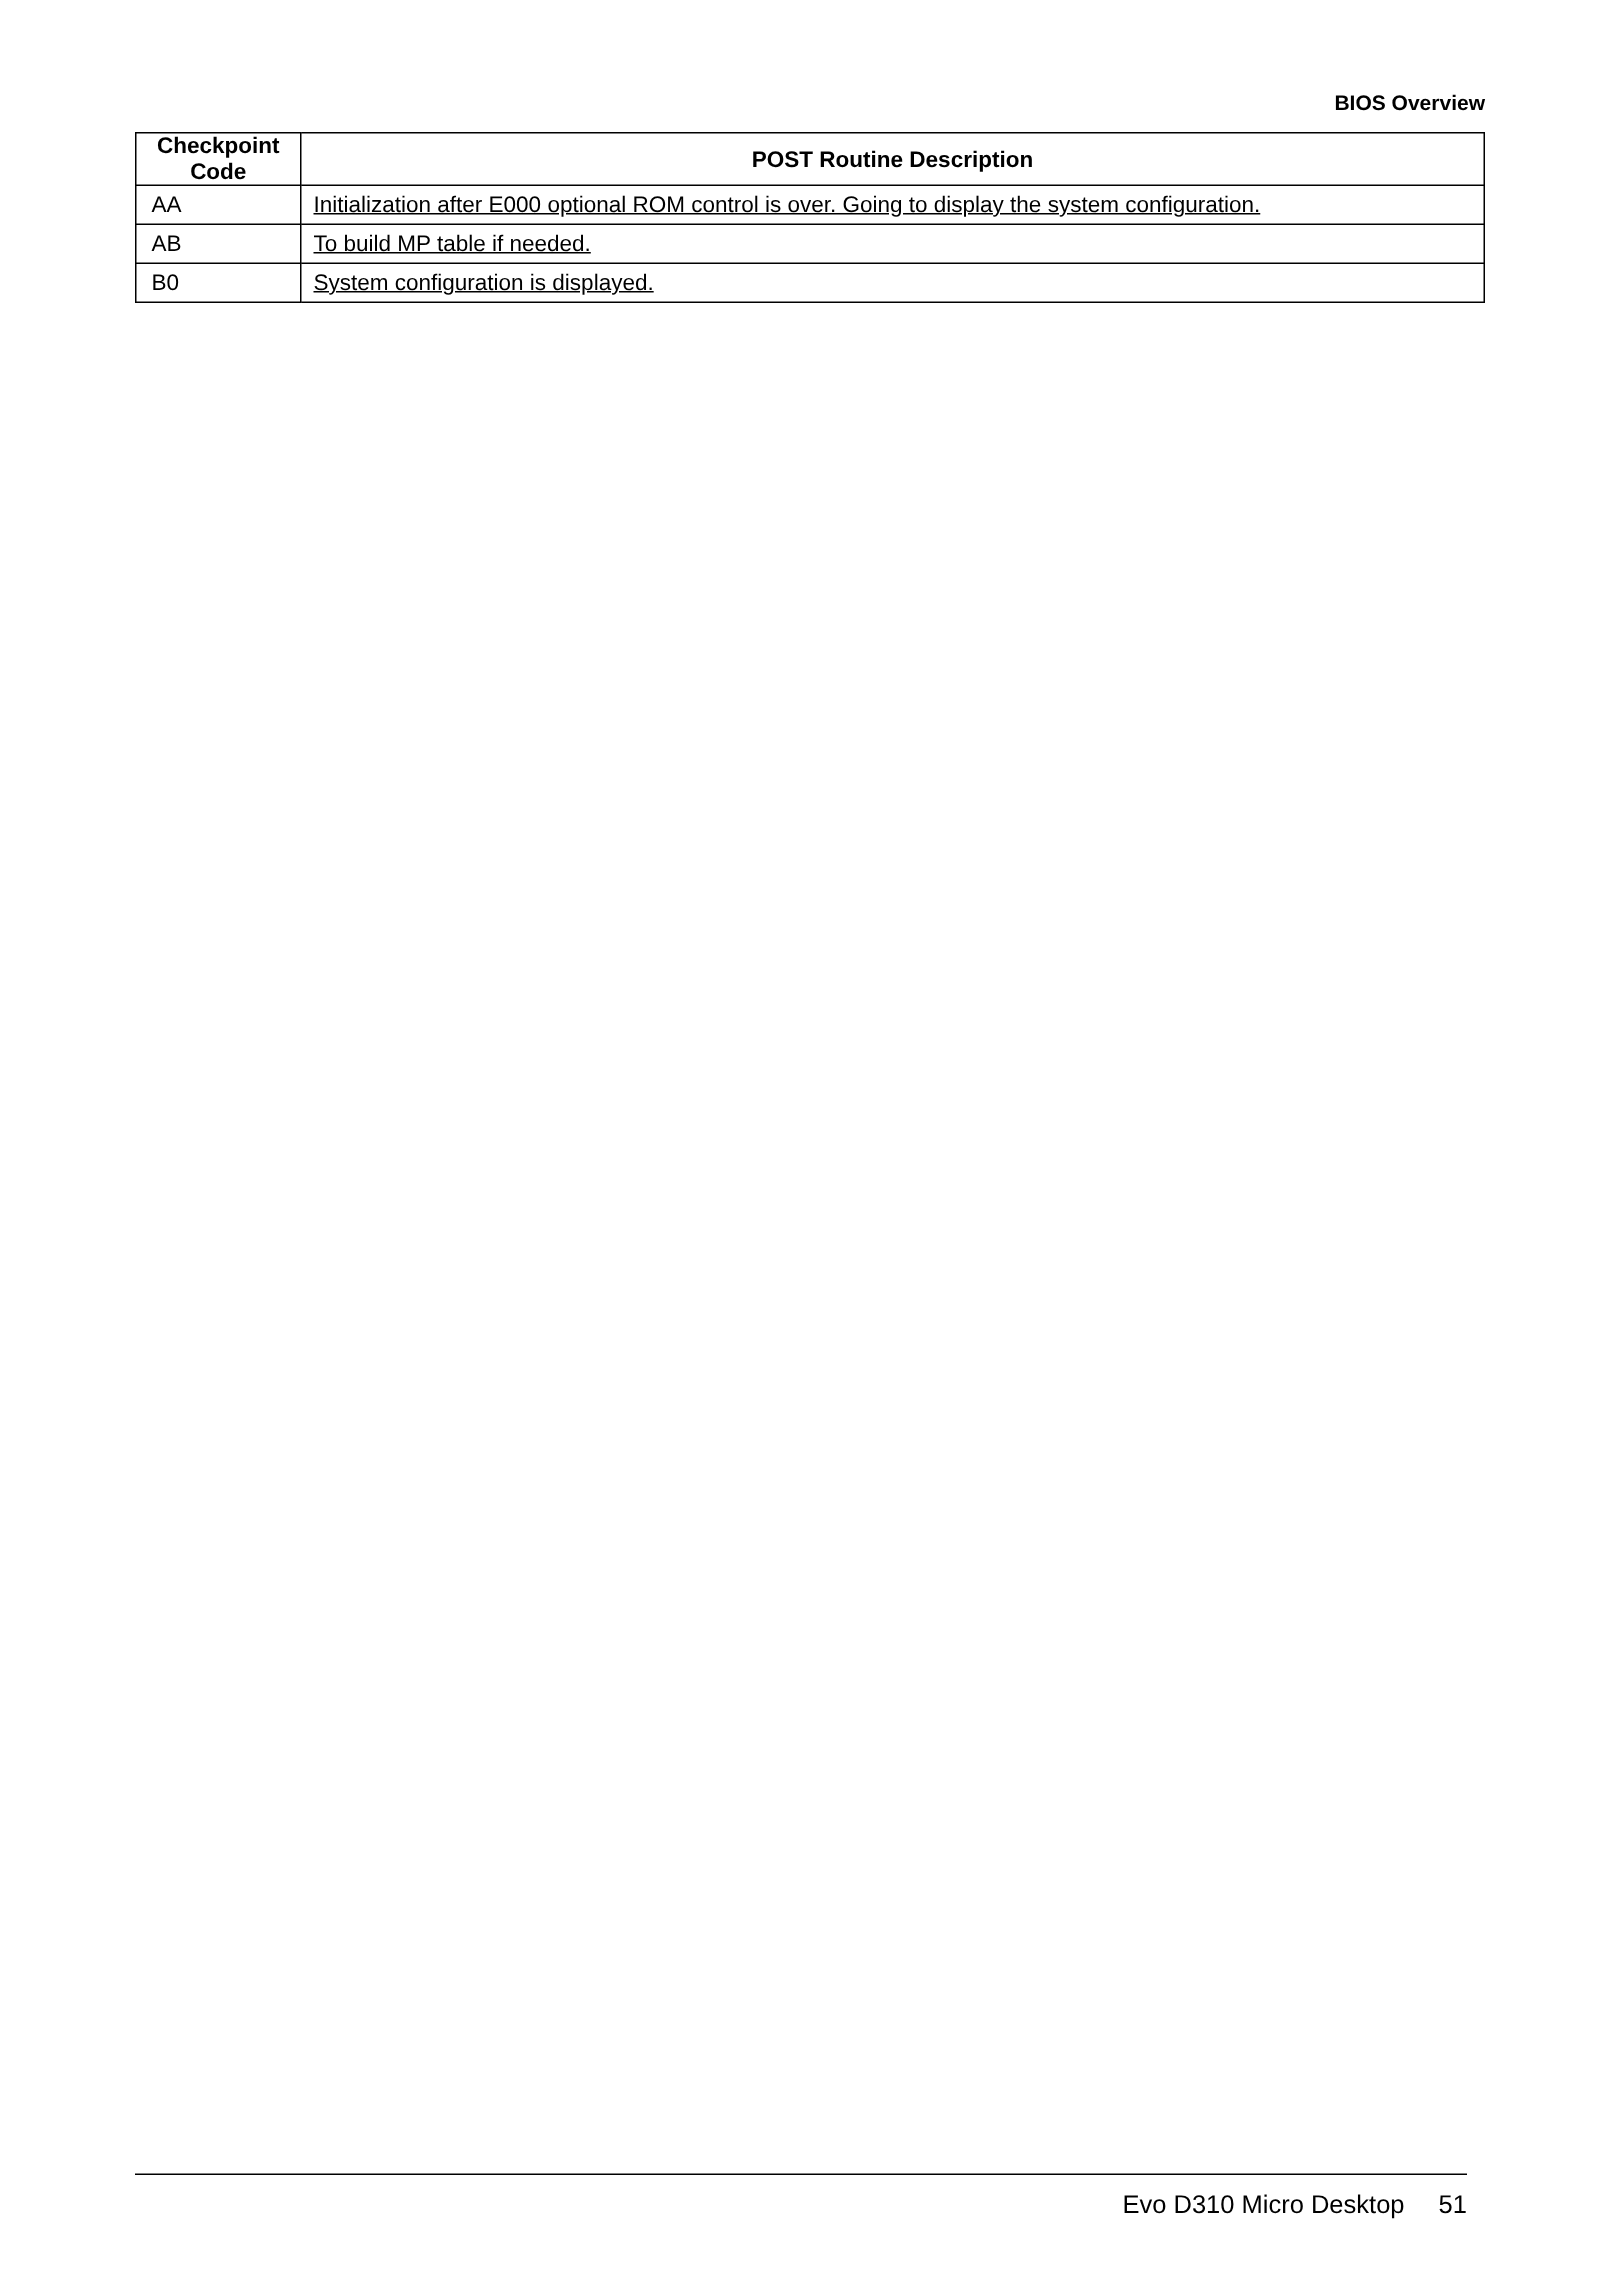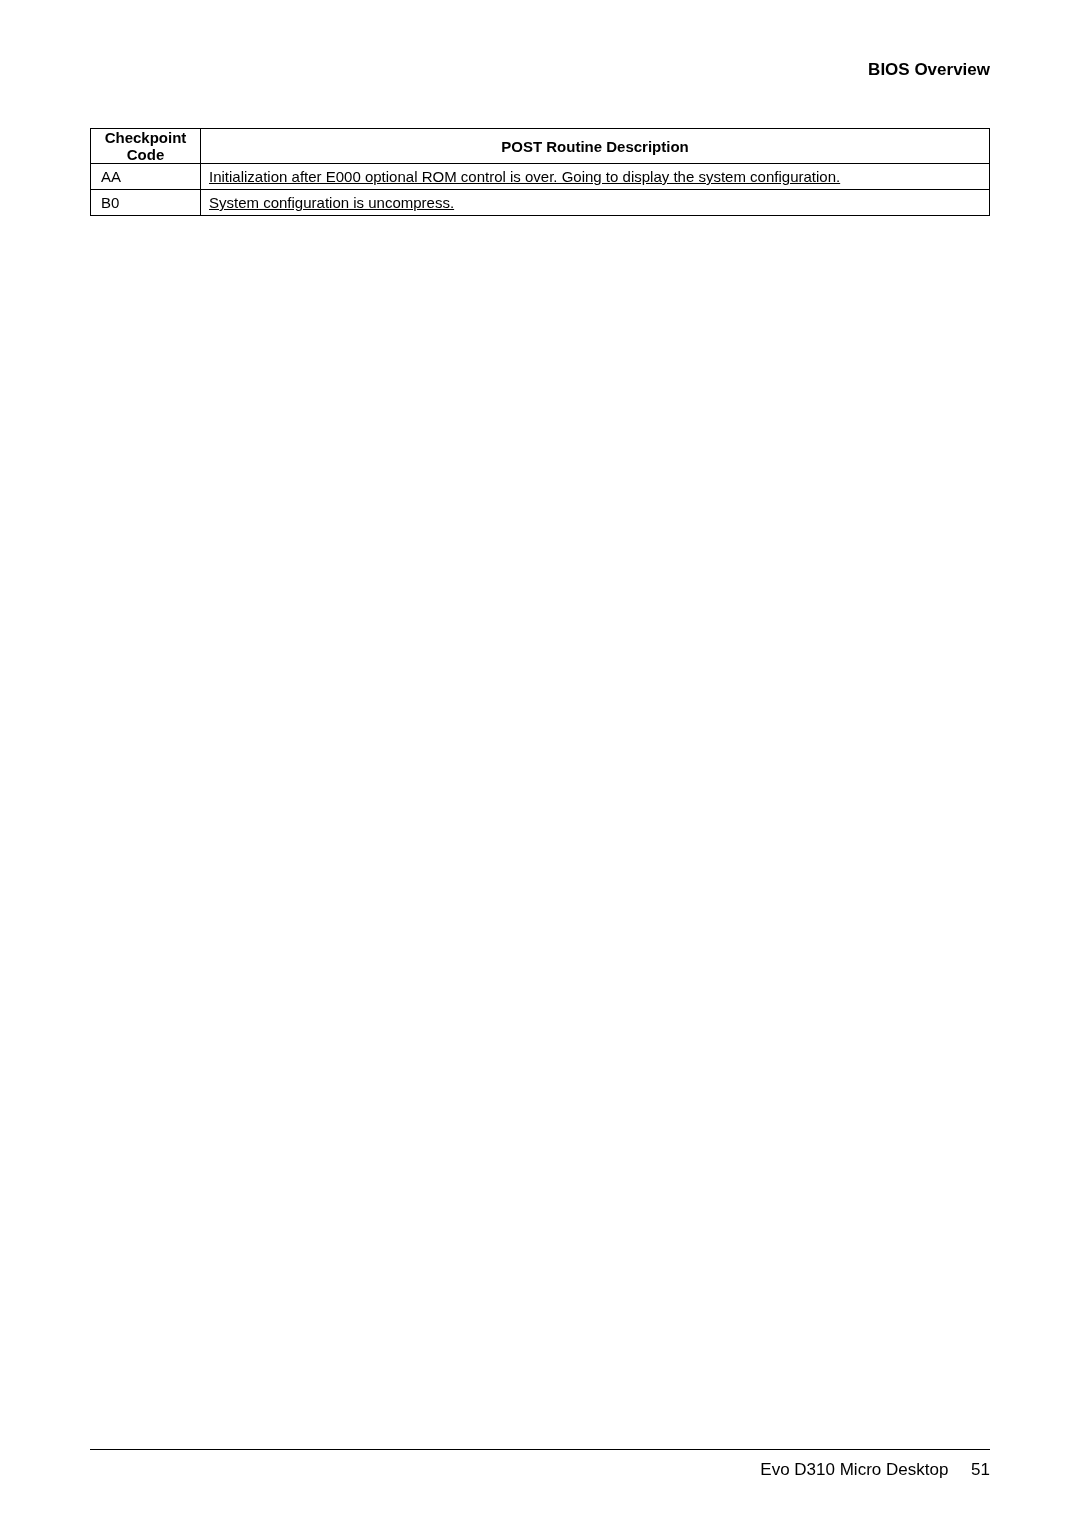--- a/index.html
+++ b/index.html
@@ -11,23 +11,23 @@
       width: 1080px;
       height: 1528px;
       background: #ffffff;
       font-family: Arial, Helvetica, sans-serif;
       position: relative;
       padding: 60px 90px 40px 90px;
     }
     .header-title {
       text-align: right;
       font-weight: bold;
-      font-size: 17px;
+      font-size: 14px;
       color: #000;
-      margin-bottom: 48px;
+      margin-bottom: 12px;
     }
     table {
       width: 100%;
       border-collapse: collapse;
       font-size: 15px;
     }
     th, td {
       border: 1px solid #000;
       padding: 4px 24px;
       text-align: left;
@@ -45,21 +45,21 @@
       padding-left: 10px;
     }
     td.desc-cell {
       padding-left: 8px;
       text-decoration: underline;
     }
     .footer {
       position: absolute;
       bottom: 48px;
       left: 90px;
-      right: 90px;
+      right: 102px;
       border-top: 1px solid #000;
       padding-top: 10px;
       text-align: right;
       font-size: 17px;
     }
     .footer .page-num {
       margin-left: 18px;
     }
   </style>
 </head>
@@ -73,22 +73,26 @@
       <th class="code-col">Checkpoint Code</th>
       <th>POST Routine Description</th>
     </tr>
   </thead>
   <tbody>
     <tr>
       <td class="code-cell">AA</td>
       <td class="desc-cell">Initialization after E000 optional ROM control is over. Going to display the system configuration.</td>
     </tr>
     <tr>
+      <td class="code-cell">AB</td>
+      <td class="desc-cell">To build MP table if needed.</td>
+    </tr>
+    <tr>
       <td class="code-cell">B0</td>
-      <td class="desc-cell">System configuration is uncompress.</td>
+      <td class="desc-cell">System configuration is displayed.</td>
     </tr>
   </tbody>
 </table>
 
 <div class="footer">
   <span>Evo D310 Micro Desktop</span>
   <span class="page-num">51</span>
 </div>
 
 </body></html>

